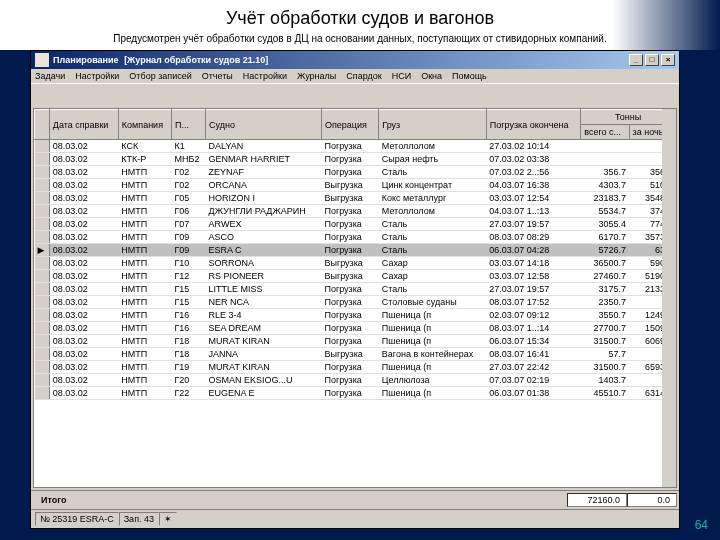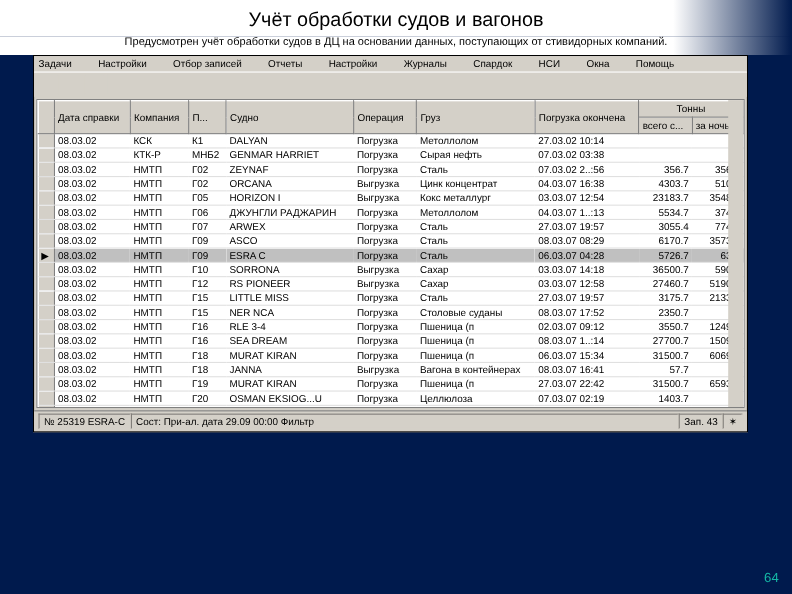--- a/index.html
+++ b/index.html
@@ -4,24 +4,24 @@
 <style>
 *{box-sizing:border-box;margin:0;padding:0;font-family:Tahoma,Arial,sans-serif;font-size:9px}
 body{background:#001a4d;width:720px;height:540px;overflow:hidden;position:relative}
 .slide-title{color:#000;font-size:18px;font-weight:normal;text-align:center;padding:8px 0 4px;background:linear-gradient(to right,#fff 0%,#fff 85%,#001a4d 100%)}
 .slide-sub{color:#000;font-size:10px;text-align:center;padding:0 0 6px;background:linear-gradient(to right,#fff 0%,#fff 85%,#001a4d 100%)}
 .window{margin:0 40px 0 30px;background:#d4d0c8;border:1px solid #000}
 .titlebar{background:linear-gradient(to right,#0a246a,#a6caf0);color:#fff;font-weight:bold;padding:2px 4px;display:flex;align-items:center;font-size:10px}
 .titlebar .icon{width:14px;height:14px;background:#e8e4d8;margin-right:4px}
 .titlebar .winbtns{margin-left:auto;display:flex;gap:2px}
 .winbtn{width:14px;height:12px;background:#d4d0c8;border:1px solid #fff;border-right-color:#404040;border-bottom-color:#404040;font-size:8px;text-align:center;line-height:10px;color:#000}
-.menubar{background:#d4d0c8;padding:2px 4px;display:flex;gap:24px;font-size:10px;color:#000}
+.menubar{background:#d4d0c8;padding:2px 4px;display:flex;gap:10px;font-size:10px;color:#000}
 .toolbar{background:#d4d0c8;padding:2px 4px;border-top:1px solid #fff;display:flex;gap:3px}
 .tbtn{width:18px;height:18px;background:#d4d0c8;border:1px solid #d4d0c8}
-.grid-wrap{background:#fff;border:1px solid #808080;margin:2px;height:281px;overflow:hidden;position:relative}
+.grid-wrap{background:#fff;border:1px solid #808080;margin:2px;height:380px;overflow:hidden;position:relative}
 .grid{width:100%;border-collapse:collapse;font-size:9px}
 .grid th{background:#d4d0c8;border:1px solid #808080;border-top-color:#fff;border-left-color:#fff;padding:2px 3px;font-weight:normal;color:#000;text-align:left;white-space:nowrap;overflow:hidden}
 .grid th.group{text-align:center}
 .grid td{border-bottom:1px solid #e0e0e0;padding:1px 3px;white-space:nowrap;overflow:hidden;color:#000;background:#fff}
 .grid tr.sel td{background:#c0c0c0}
 .row-ind{width:12px;background:#d4d0c8!important;border-right:1px solid #808080}
 .scrollbar-v{position:absolute;right:0;top:0;bottom:0;width:14px;background:#d4d0c8}
 .totals{background:#d4d0c8;padding:2px;display:flex;border-top:1px solid #808080}
 .totals .lbl{font-weight:bold;padding:2px 8px}
 .totals .val{background:#fff;border:1px inset #808080;padding:1px 6px;margin-left:auto;width:60px;text-align:right}
@@ -33,20 +33,30 @@
 .page-num{position:absolute;right:12px;bottom:8px;color:#14b8a6;font-size:12px}
 .c-date{width:48px}.c-comp{width:36px}.c-pn{width:22px}.c-ship{width:105px}.c-oper{width:52px}.c-cargo{width:88px}.c-pod{width:78px}.c-t1{width:42px;text-align:right}.c-t2{width:42px;text-align:right}
 </style>
 </head>
 <body>
 
 <div class="slide-title">Учёт обработки судов и вагонов</div>
 <div class="slide-sub">Предусмотрен учёт обработки судов в ДЦ на основании данных, поступающих от стивидорных компаний.</div>
 
 <div class="window">
+ <div class="titlebar">
+  <span class="icon"></span>
+  <span>Планирование</span>&nbsp;&nbsp;
+  <span>[Журнал обработки судов 21.10]</span>
+  <div class="winbtns">
+   <div class="winbtn">_</div>
+   <div class="winbtn">□</div>
+   <div class="winbtn">×</div>
+  </div>
+ </div>
  <div class="menubar">
   <span>Задачи</span>
   <span>Настройки</span>
   <span>Отбор записей</span>
   <span>Отчеты</span>
   <span>Настройки</span>
   <span>Журналы</span>
   <span>Спардок</span>
   <span>НСИ</span>
   <span>Окна</span>
@@ -317,22 +327,26 @@
             <td class="c-cargo">Пшеница (п</td>
             <td class="c-pod">06.03.07 01:38</td>
             <td class="c-t1">45510.7</td>
             <td class="c-t2">6314.7</td>
           </tr>
         </tbody>
   </table>
   <div class="scrollbar-v"></div>
  </div>
 
+ <div class="totals">
+  <span class="lbl">Итого</span>
+  <span class="val">72160.0</span>
+  <span class="val2">0.0</span>
+ </div>
 
  <div class="statusbar">
   <span class="cell">№ 25319 ESRA-C</span>
-  <span class="cell" style="flex:1">Сост: При-ал.  дата 29.09 00:00 Фильтр</span>
   <span class="cell">Зап. 43</span>
   <span class="cell">✶</span>
  </div>
 </div>
 
 <div class="page-num">64</div>
 
 </body></html>

